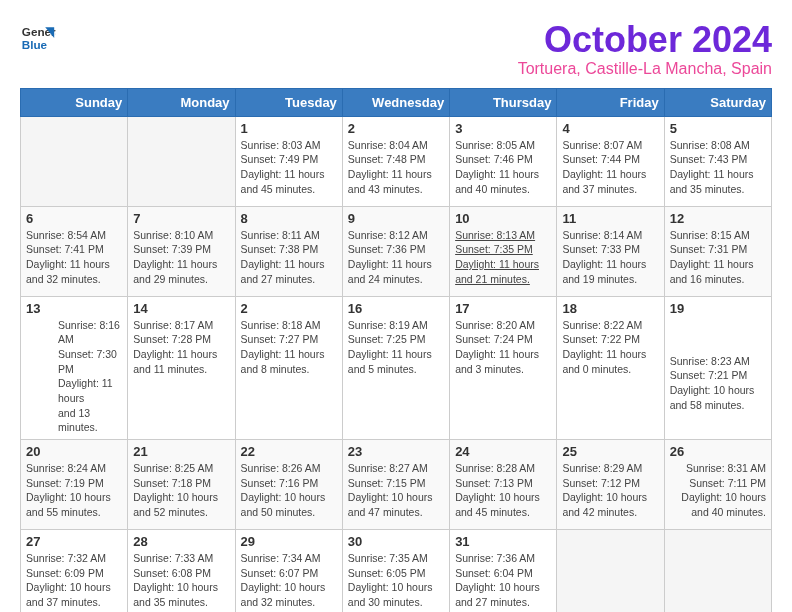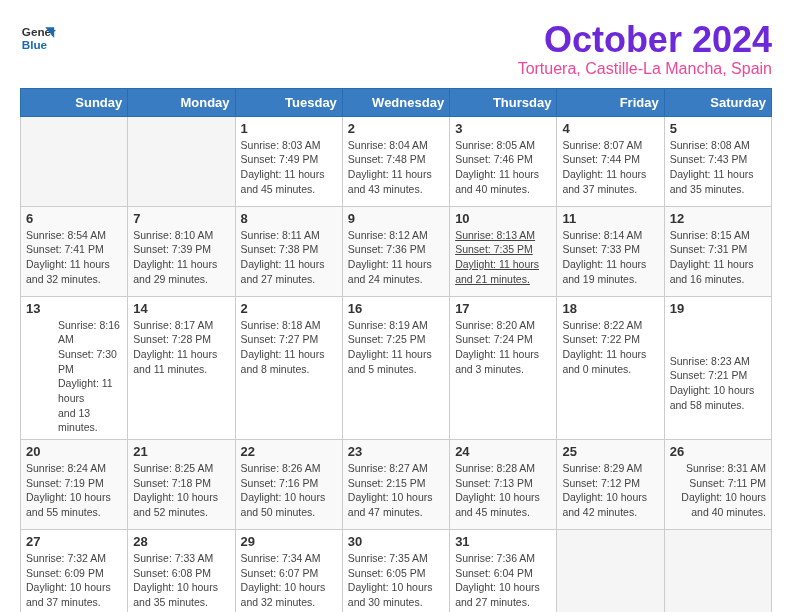--- a/index.html
+++ b/index.html
@@ -267,21 +267,21 @@
         <td>
           <div class="day-number">22</div>
           <div class="day-info" style="white-space: pre-line;">Sunrise: 8:26 AM
 Sunset: 7:16 PM
 Daylight: 10 hours
 and 50 minutes.</div>
         </td>
         <td>
           <div class="day-number">23</div>
           <div class="day-info" style="white-space: pre-line;">Sunrise: 8:27 AM
-Sunset: 2:15 PM
+Sunset: 7:15 PM
 Daylight: 10 hours
 and 47 minutes.</div>
         </td>
         <td>
           <div class="day-number">24</div>
           <div class="day-info" style="white-space: pre-line;">Sunrise: 8:28 AM
 Sunset: 7:13 PM
 Daylight: 10 hours
 and 45 minutes.</div>
         </td>

